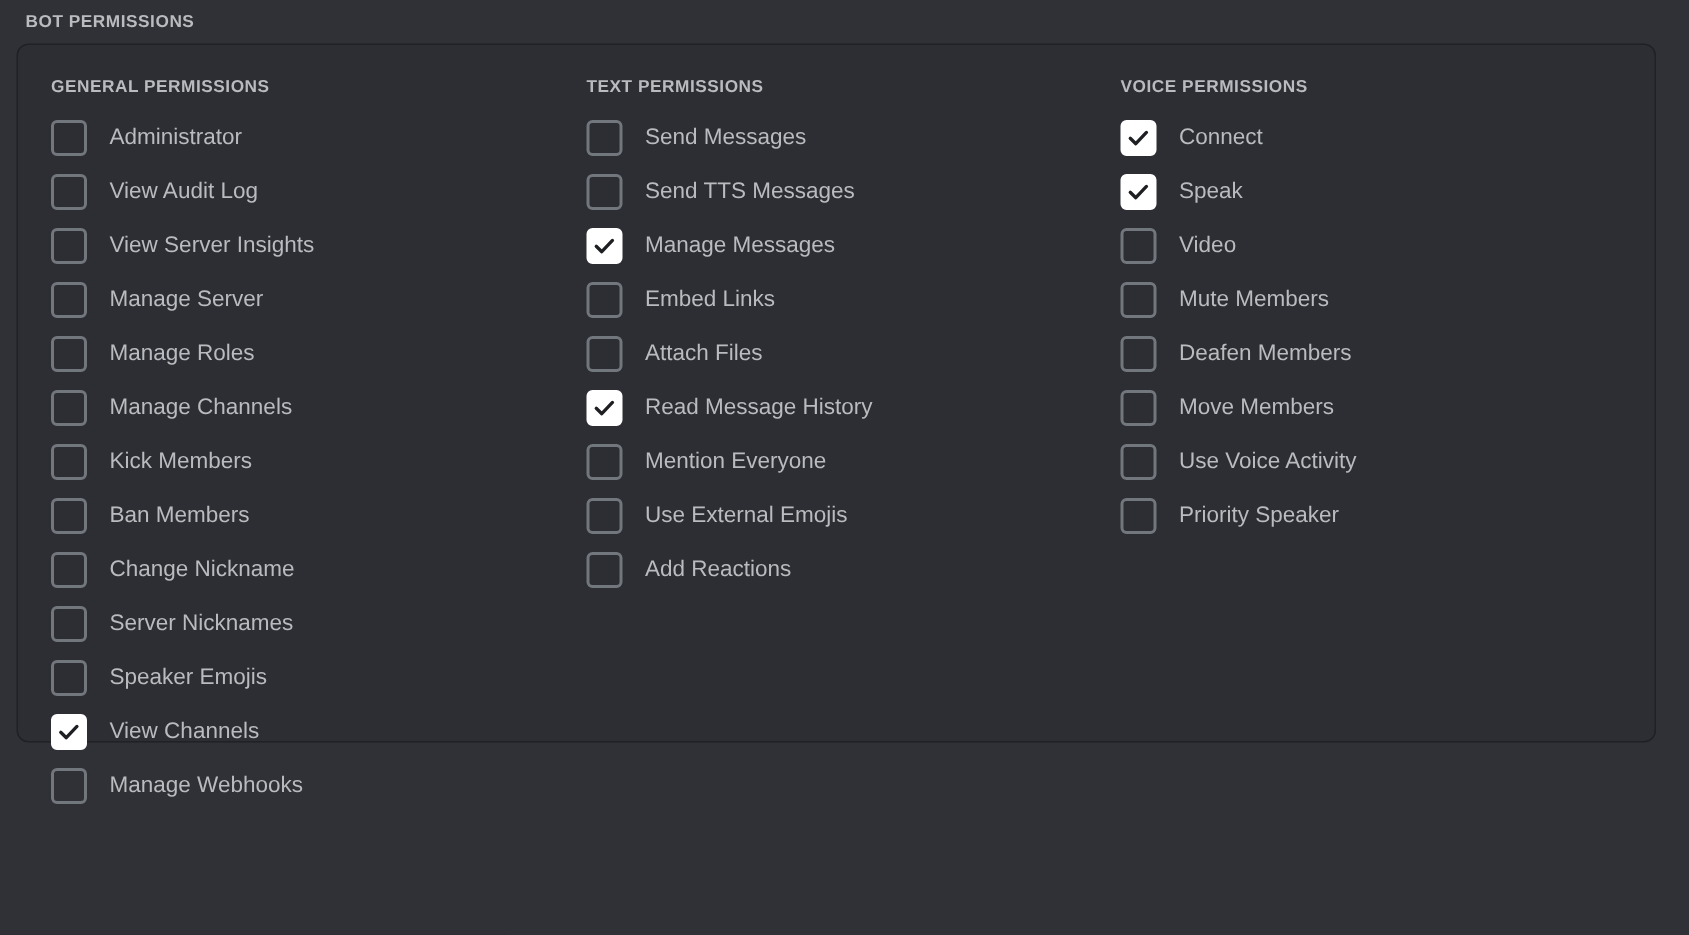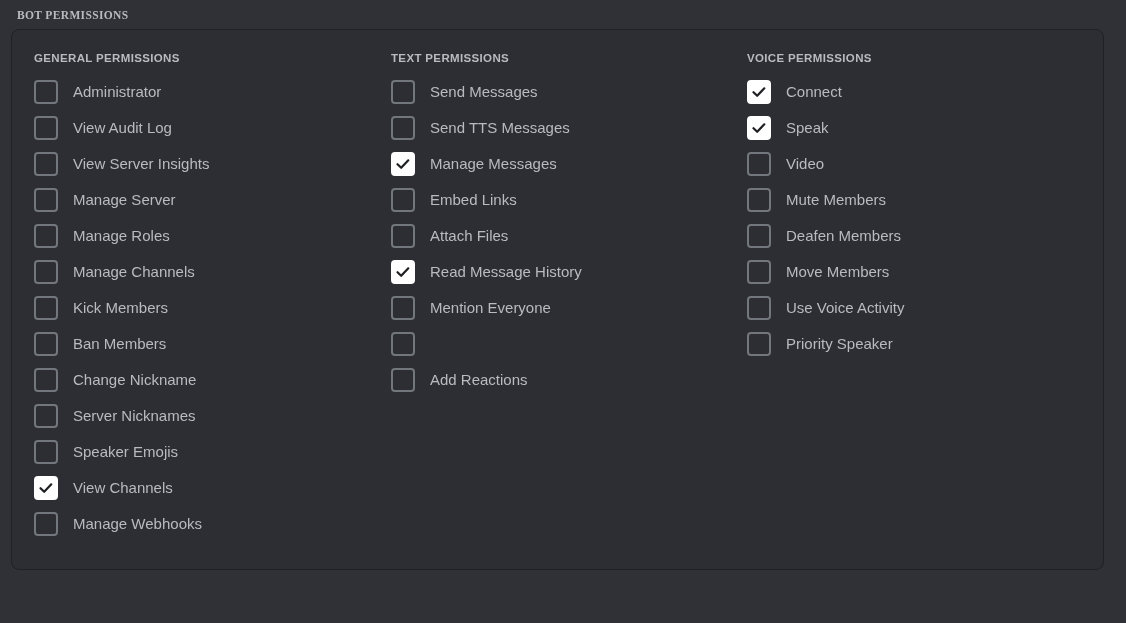--- a/index.html
+++ b/index.html
@@ -18,29 +18,28 @@
 
   .page-header {
     position: absolute;
     left: 17px;
     top: 9px;
     font-size: 11.5px;
     font-weight: bold;
     letter-spacing: 0.35px;
     color: #b9bbbe;
     text-transform: uppercase;
-    font-family: Liberation Serif, serif;
   }
 
   .perm-panel {
     position: absolute;
     left: 11px;
     top: 29px;
     width: 1093px;
-    height: 541px;
+    height: 466px;
     background: #2c2e33;
     border: 1px solid #1f2124;
     border-radius: 8px;
   }
 
   .columns {
     position: absolute;
     left: 0;
     top: 0;
     width: 100%;
@@ -235,20 +234,21 @@
               </span>
             </span>
             <span class="perm-label">Read Message History</span>
           </li>
           <li class="perm-item">
             <span class="checkbox"></span>
             <span class="perm-label">Mention Everyone</span>
           </li>
           <li class="perm-item">
             <span class="checkbox"></span>
+            <span class="perm-label">Use External Emojis</span>
           </li>
           <li class="perm-item">
             <span class="checkbox"></span>
             <span class="perm-label">Add Reactions</span>
           </li>
         </ul>
     </div>
 
     <div class="perm-column col-voice">
       <div class="column-title">VOICE PERMISSIONS</div>

